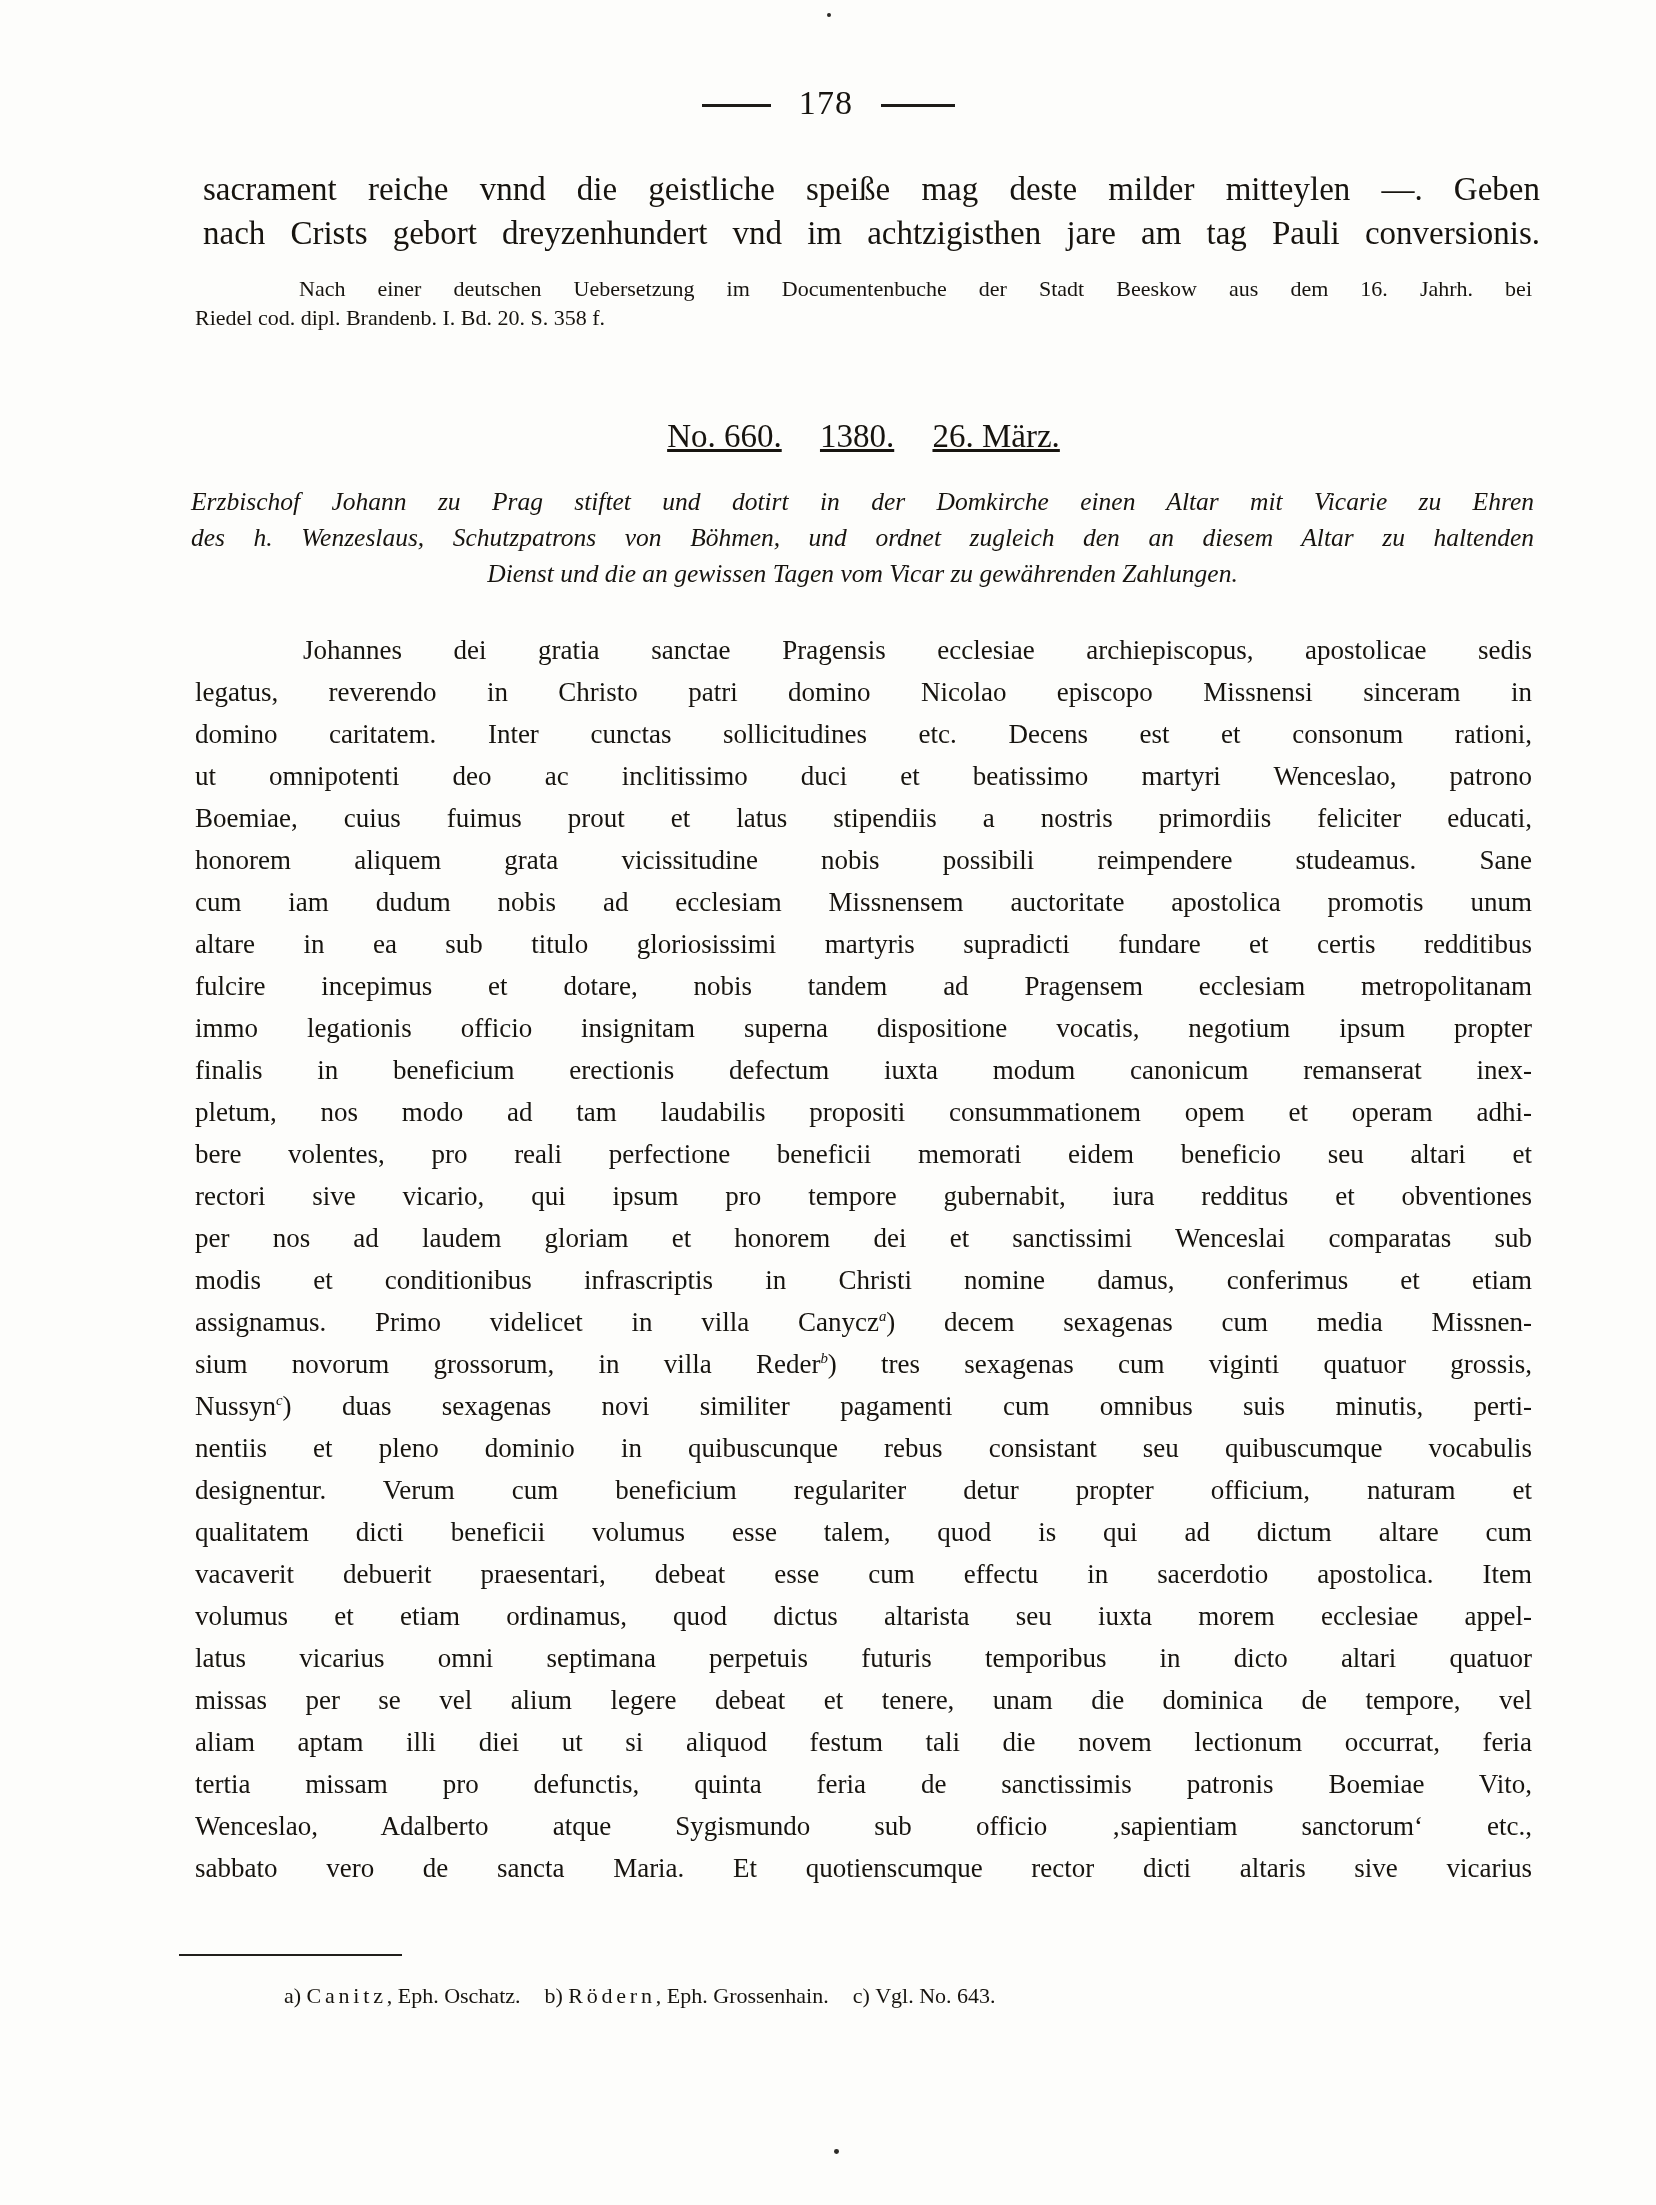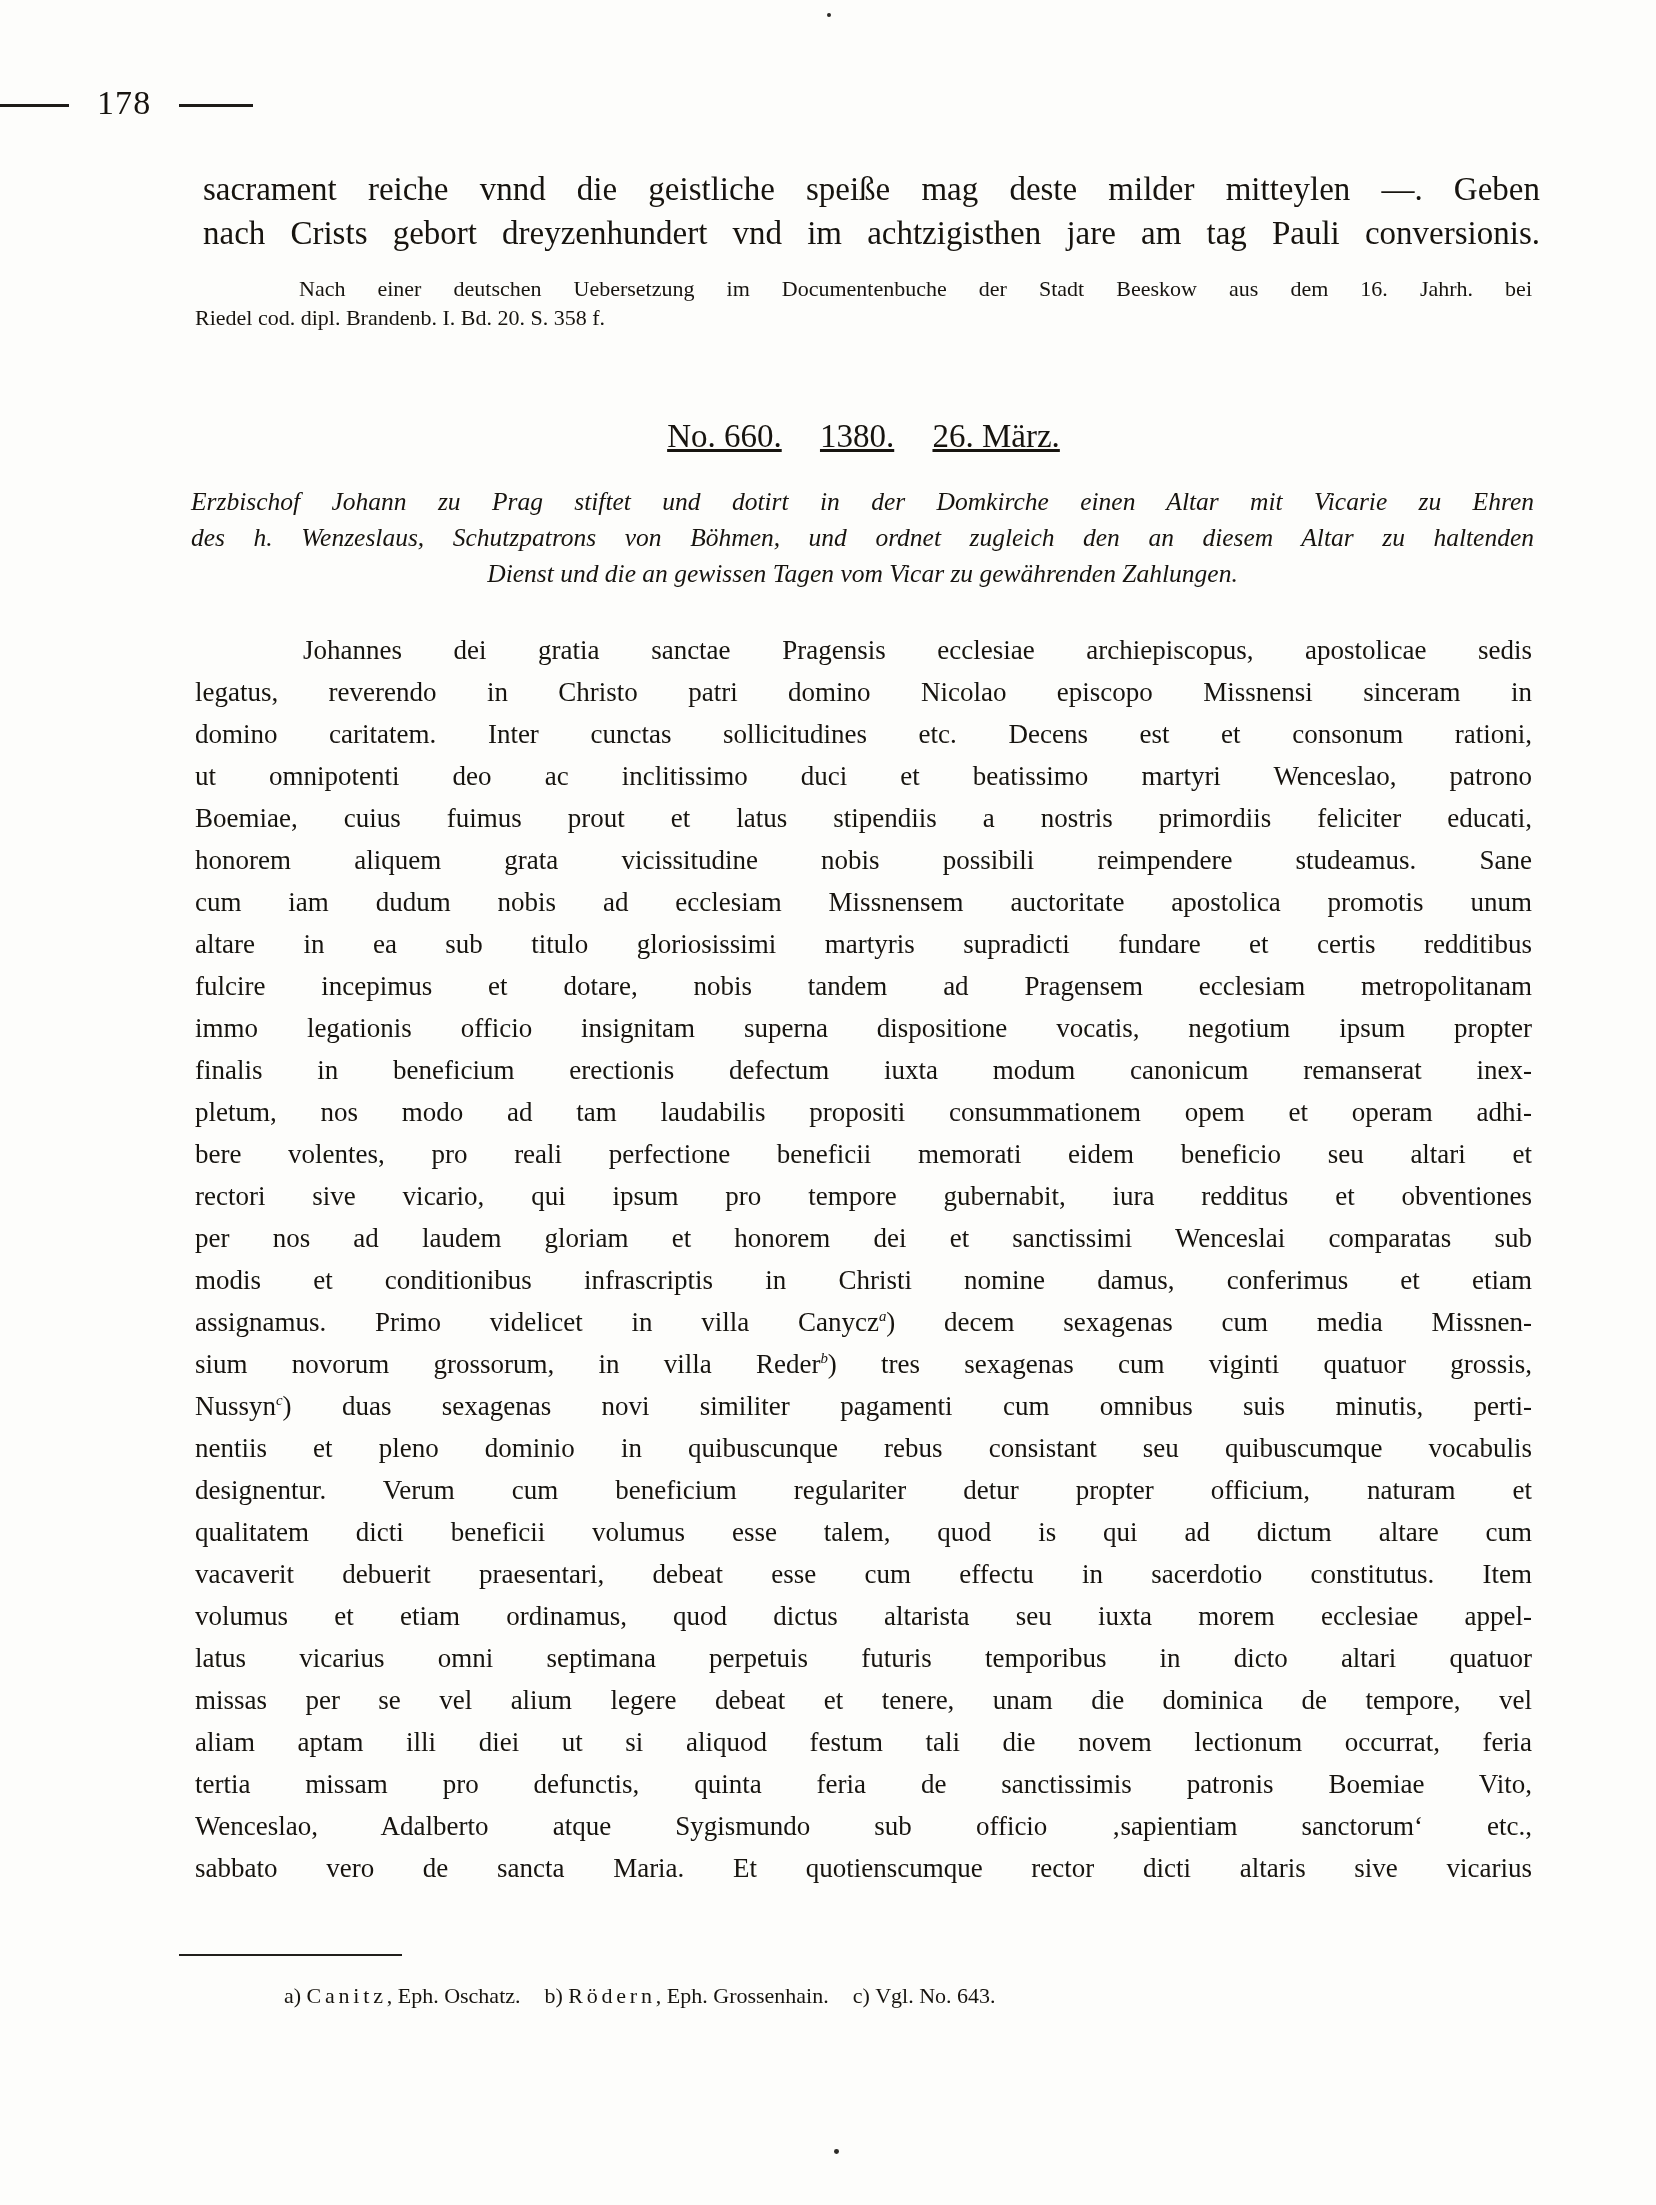--- a/index.html
+++ b/index.html
@@ -11,21 +11,21 @@
     background: #fdfdfb;
     color: #17140f;
     font-family: "Liberation Serif", "DejaVu Serif", serif;
     overflow: hidden;
   }
 
   
   .pagenum-row {
     position: absolute;
     top: 86px; left: 0; width: 100%;
-    display: flex; align-items: center;
+    display: flex; justify-content: center; align-items: center;
     gap: 28px;
     font-size: 34px; line-height: 34px;
   }
   .pagenum { letter-spacing: 1.1px; }
   .head-rule { height: 2.7px; background: #1d1b18; margin-top: 5.4px; }
   .head-rule.left  { width: 69px; }
   .head-rule.right { width: 74px; }
 
   
   .para-prev {
@@ -151,21 +151,21 @@
       <div class="line">bere volentes, pro reali perfectione beneficii memorati eidem beneficio seu altari et</div>
       <div class="line">rectori sive vicario, qui ipsum pro tempore gubernabit, iura redditus et obventiones</div>
       <div class="line">per nos ad laudem gloriam et honorem dei et sanctissimi Wenceslai comparatas sub</div>
       <div class="line">modis et conditionibus infrascriptis in Christi nomine damus, conferimus et etiam</div>
       <div class="line">assignamus. Primo videlicet in villa Canycz<sup>a</sup>) decem sexagenas cum media Missnen-</div>
       <div class="line">sium novorum grossorum, in villa Reder<sup>b</sup>) tres sexagenas cum viginti quatuor grossis,</div>
       <div class="line">Nussyn<sup>c</sup>) duas sexagenas novi similiter pagamenti cum omnibus suis minutis, perti-</div>
       <div class="line">nentiis et pleno dominio in quibuscunque rebus consistant seu quibuscumque vocabulis</div>
       <div class="line">designentur. Verum cum beneficium regulariter detur propter officium, naturam et</div>
       <div class="line">qualitatem dicti beneficii volumus esse talem, quod is qui ad dictum altare cum</div>
-      <div class="line">vacaverit debuerit praesentari, debeat esse cum effectu in sacerdotio constitutus. Item</div>
+      <div class="line">vacaverit debuerit praesentari, debeat esse cum effectu in sacerdotio apostolica. Item</div>
       <div class="line">volumus et etiam ordinamus, quod dictus altarista seu iuxta morem ecclesiae appel-</div>
       <div class="line">latus vicarius omni septimana perpetuis futuris temporibus in dicto altari quatuor</div>
       <div class="line">missas per se vel alium legere debeat et tenere, unam die dominica de tempore, vel</div>
       <div class="line">aliam aptam illi diei ut si aliquod festum tali die novem lectionum occurrat, feria</div>
       <div class="line">tertia missam pro defunctis, quinta feria de sanctissimis patronis Boemiae Vito,</div>
       <div class="line">Wenceslao, Adalberto atque Sygismundo sub officio ‚sapientiam sanctorum‘ etc.,</div>
       <div class="line">sabbato vero de sancta Maria. Et quotienscumque rector dicti altaris sive vicarius</div>
     </div>
 
   <div class="fn-rule"></div>

